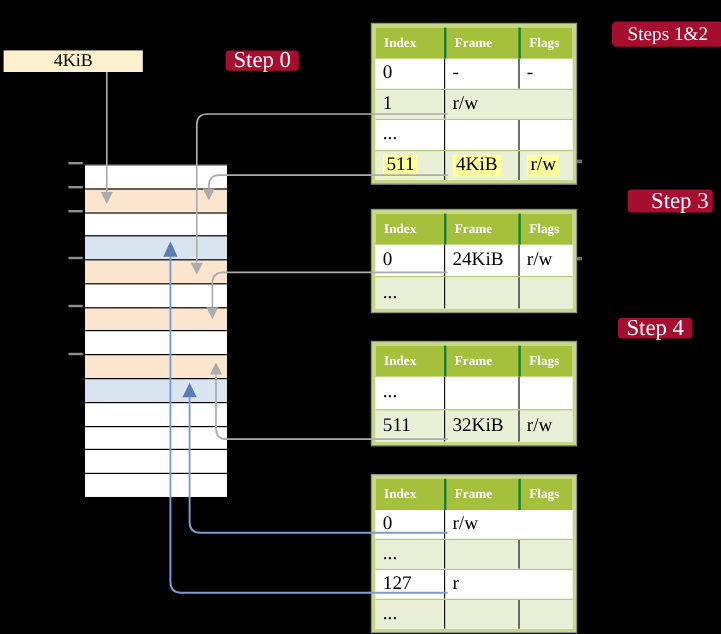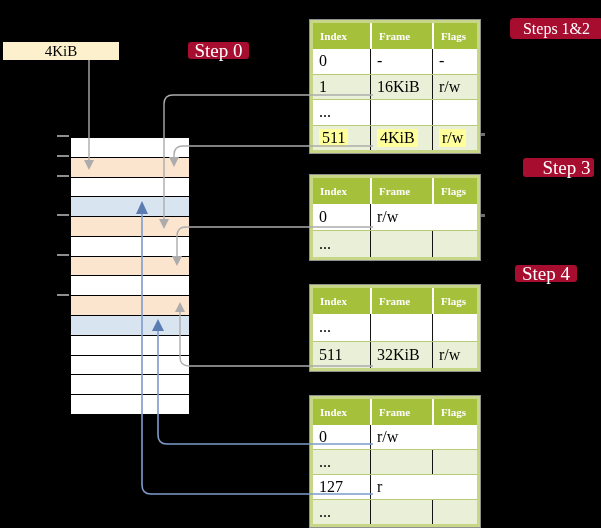--- a/index.html
+++ b/index.html
@@ -32,21 +32,21 @@
 
   .tick{position:absolute;left:57px;width:12px;height:2px;background:#8f8f8f;}
 
   
   .pt-table{position:absolute;left:310px;width:170px;background:#fff;
             border:3px solid var(--tborder);outline:1px solid #8f8f8f;
             box-sizing:border-box;display:flex;flex-direction:column;}
   .pt-header{display:flex;height:26px;background:var(--hgreen);color:#fff;
              font-weight:bold;font-size:11px;flex:0 0 auto;}
   .pt-hcell{display:flex;align-items:center;padding-left:7px;box-sizing:border-box;}
-  .pt-hcell + .pt-hcell{border-left:2px solid #ffffff;}
+  .pt-hcell + .pt-hcell{border-left:2px solid #15803d;}
   .pt-row{display:flex;flex:1;font-size:16px;color:#000;}
   .pt-row + .pt-row{border-top:1.5px solid #b9ca74;}
   .pt-row.even{background:#fff;}
   .pt-row.odd{background:var(--ltgreen);}
   .pt-cell{display:flex;align-items:center;padding-left:6px;box-sizing:border-box;}
   .c0{width:57px;flex:0 0 auto;}
   .c1{width:62px;flex:0 0 auto;}
   .c2{flex:1;}
   .pt-cell.c1,.pt-cell.c2{border-left:1.6px solid #141414;}
   .hl .cell-text{background:var(--hlyellow);padding:0 3px;}
@@ -137,23 +137,20 @@
           <span class="cell-text">-</span>
         </div>
         <div class="pt-cell c2">
           <span class="cell-text">-</span>
         </div>
       </div>
       <div class="pt-row odd">
         <div class="pt-cell c0">
           <span class="cell-text">1</span>
         </div>
-        <div class="pt-cell c1">
-          <span class="cell-text">16KiB</span>
-        </div>
         <div class="pt-cell c2">
           <span class="cell-text">r/w</span>
         </div>
       </div>
       <div class="pt-row even">
         <div class="pt-cell c0">
           <span class="cell-text">...</span>
         </div>
         <div class="pt-cell c1"></div>
         <div class="pt-cell c2"></div>
@@ -173,20 +170,23 @@
     <div class="pt-table" style="top: 175px; height: 85px;">
       <div class="pt-header">
         <div class="pt-hcell c0">Index</div>
         <div class="pt-hcell c1">Frame</div>
         <div class="pt-hcell c2">Flags</div>
       </div>
       <div class="pt-row even">
         <div class="pt-cell c0">
           <span class="cell-text">0</span>
         </div>
+        <div class="pt-cell c1">
+          <span class="cell-text">24KiB</span>
+        </div>
         <div class="pt-cell c2">
           <span class="cell-text">r/w</span>
         </div>
       </div>
       <div class="pt-row odd">
         <div class="pt-cell c0">
           <span class="cell-text">...</span>
         </div>
         <div class="pt-cell c1"></div>
         <div class="pt-cell c2"></div>

